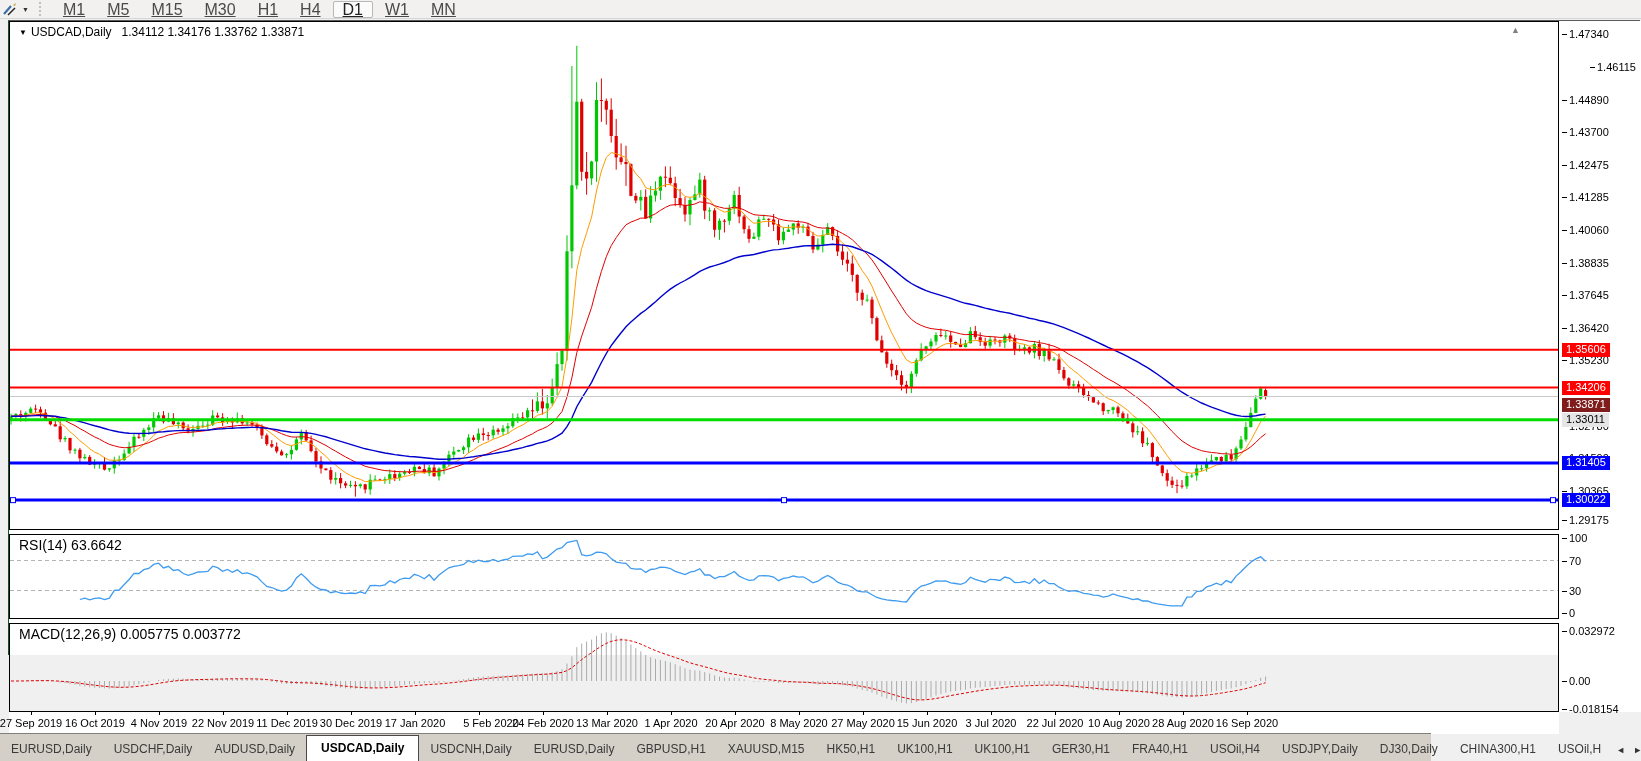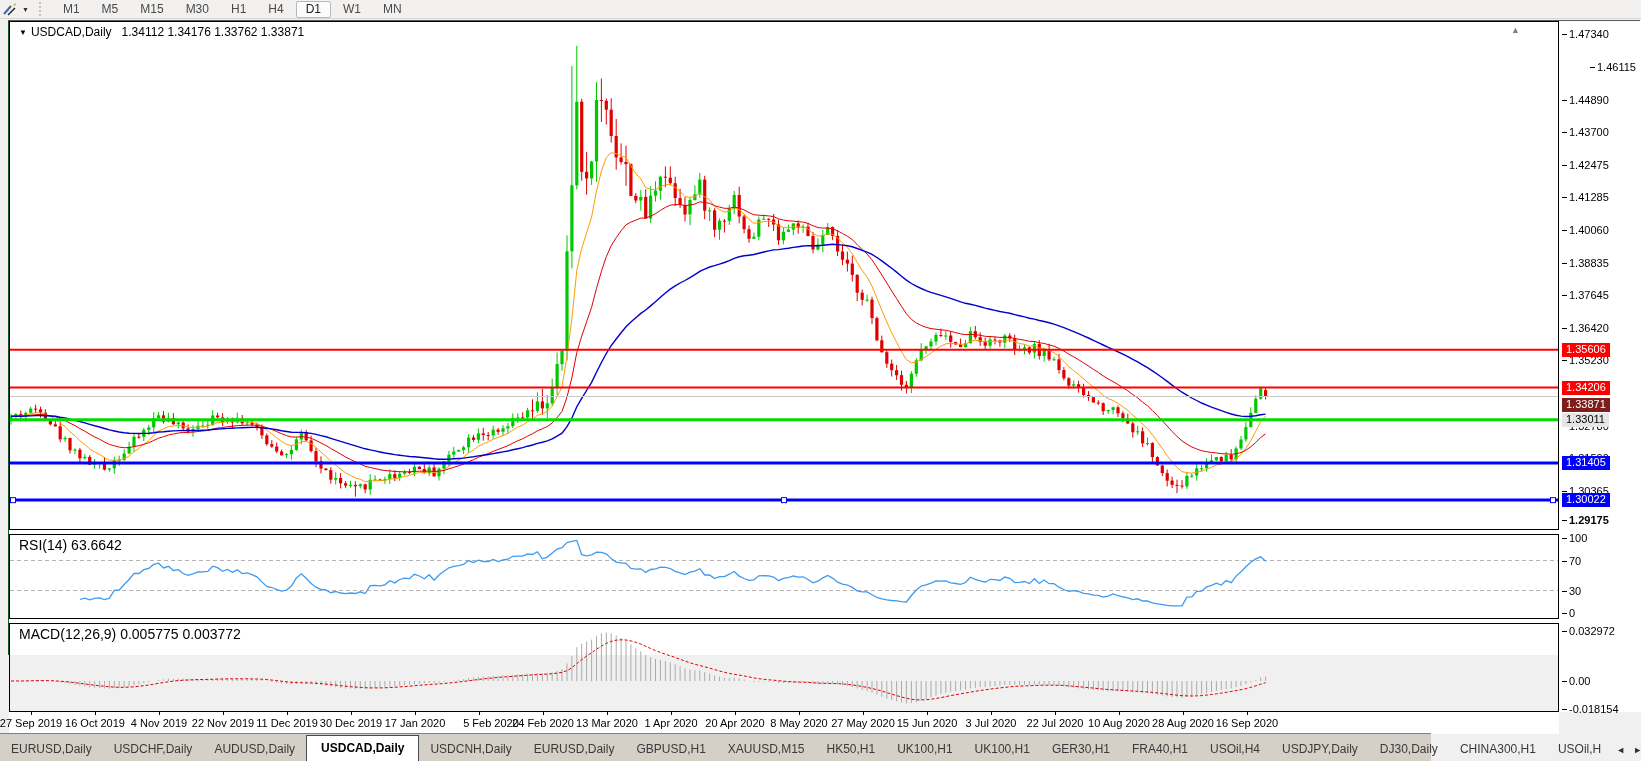--- a/index.html
+++ b/index.html
@@ -2,21 +2,21 @@
 <html><head>
 <meta charset="utf-8">
 <style>
   html,body{margin:0;padding:0;background:#e8e8e8;}
   .app{position:relative;width:1641px;height:761px;background:#f0f0f0;font-family:"Liberation Sans",sans-serif;overflow:hidden;}
   
   .toolbar{position:absolute;top:0;left:0;width:1641px;height:18px;background:#f2f1f0;border-bottom:1px solid #d6d6d6;display:flex;align-items:center;}
   .tb-icon{width:20px;height:14px;margin-left:2px;position:relative;}
   .tb-caret{font-size:7px;color:#333;margin:0 4px 0 0;}
   .tb-sep{width:3px;height:14px;border-left:2px dotted #c0c0c0;margin:0 8px 0 6px;}
-  .tf-btn{font-size:12px;color:#4a4a4a;padding:1px 9px;margin:0 1px;border:1px solid transparent;cursor:default;line-height:13px;}
+  .tf-btn{font-size:16px;color:#4a4a4a;padding:1px 9px;margin:0 1px;border:1px solid transparent;cursor:default;line-height:13px;text-decoration:underline;}
   .tf-btn.active{background:#fbfbfb;border:1px solid #b8b8b8;border-radius:2px;color:#222;}
   
   .chart-window{position:absolute;top:20px;left:8px;width:1632px;height:635px;background:#ffffff;border-left:1px solid #14532d;border-top:1px solid #5a5a5a;box-sizing:border-box;}
   .pane{position:absolute;left:0;}
   .axis-col{position:absolute;left:1550px;top:0;width:82px;height:691px;background:#fff;}
   .tick{position:absolute;left:10px;transform:translateY(-50%);font-size:11px;color:#000;white-space:nowrap;}
   .tick::before{content:"";position:absolute;left:-7px;top:50%;width:5px;height:1px;background:#000;}
   .pricetag{position:absolute;left:3px;transform:translateY(-50%);font-size:11px;line-height:13px;padding:0 4px 1px 4px;white-space:nowrap;}
   .pane-label{position:absolute;font-size:14px;color:#000;z-index:5;}
   .title-row{position:absolute;left:10px;top:4px;font-size:12px;color:#000;z-index:5;}
@@ -372,21 +372,21 @@
         <span class="tick" style="top: 143.952px;">1.42475</span>
         <span class="tick" style="top: 175.983px;">1.41285</span>
         <span class="tick" style="top: 208.956px;">1.40060</span>
         <span class="tick" style="top: 241.93px;">1.38835</span>
         <span class="tick" style="top: 273.961px;">1.37645</span>
         <span class="tick" style="top: 306.934px;">1.36420</span>
         <span class="tick" style="top: 338.965px;">1.35230</span>
         <span class="tick" style="top: 404.912px;">1.32780</span>
         <span class="tick" style="top: 436.943px;">1.31590</span>
         <span class="tick" style="top: 469.917px;">1.30365</span>
-        <span class="tick" style="top: 499px; font-weight: bold;">1.29175</span>
+        <span class="tick" style="top: 499px;">1.29175</span>
         <span class="tick" style="top: 517px;">100</span>
         <span class="tick" style="top: 539.5px;">70</span>
         <span class="tick" style="top: 569.5px;">30</span>
         <span class="tick" style="top: 592px;">0</span>
         <span class="tick" style="top: 610.014px;">0.032972</span>
         <span class="tick" style="top: 660px;">0.00</span>
         <span class="tick" style="top: 687.521px;">-0.018154</span>
         <span class="pricetag" style="top: 328.845px; background: rgb(255, 0, 0); color: rgb(255, 255, 255);">1.35606</span>
         <span class="pricetag" style="top: 366.528px; background: rgb(255, 0, 0); color: rgb(255, 255, 255);">1.34206</span>
         <span class="pricetag" style="top: 398.694px; background: #e5e5e5; color: rgb(0, 0, 0);">1.33011</span>

